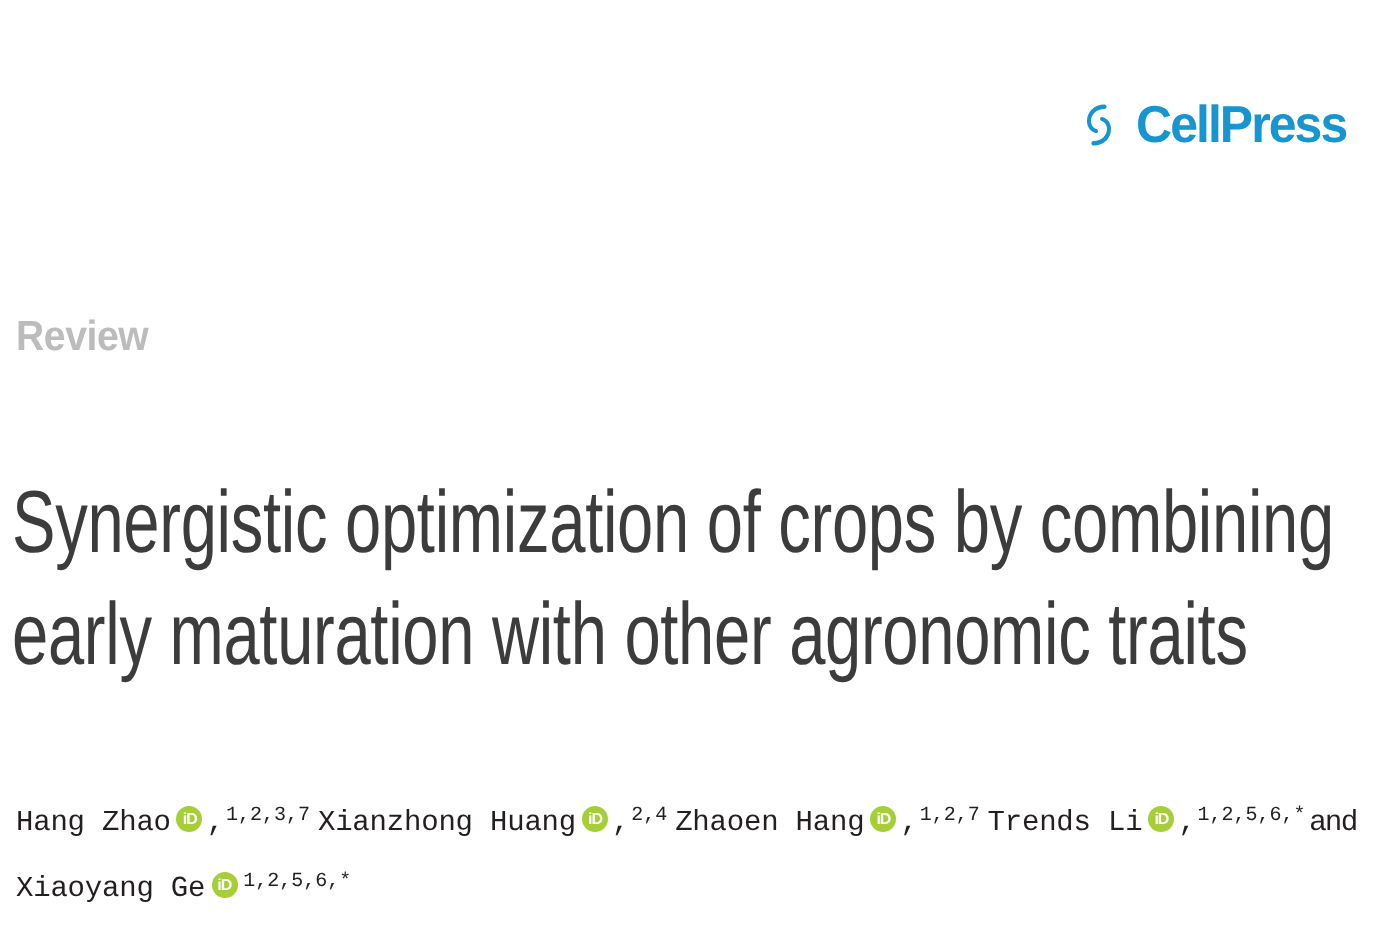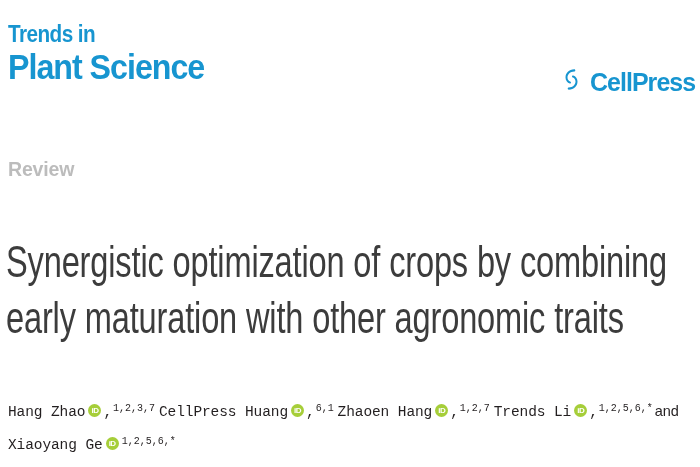--- a/index.html
+++ b/index.html
@@ -50,26 +50,25 @@
     color: #1795d0;
     transform: scaleX(0.92);
     transform-origin: left center;
     white-space: nowrap;
     margin-top: 1px;
   }
 
   
   .publisher {
     position: absolute;
-    right: 0;
+    right: 22px;
     top: 47px;
     display: flex;
-    align-items: flex-start;
+    align-items: center;
     gap: 6px;
-    margin-top: 20px;
   }
   .publisher-icon {
     width: 25px;
     height: 25px;
     display: block;
     flex: 0 0 auto;
   }
   .publisher-name {
     font-family: "Liberation Sans", sans-serif;
     font-weight: bold;
@@ -165,24 +164,20 @@
   .conj {
     margin-left: 2px;
     text-align: right;
   }
 </style>
 </head>
 <body>
 
 <div class="page">
 
-  <div class="masthead">
-    <div class="journal-trends">Trends in</div>
-    <div class="journal-name">Plant Science</div>
-  </div>
 
   <div class="publisher">
     <span class="publisher-icon">
       <svg viewBox="0 0 50 50" width="25" height="25" xmlns="http://www.w3.org/2000/svg">
         <g fill="#1795d0">
           <path d="M30.5 4.5 C20 4.5 13 12 13 21 C13 27 16.5 31.5 21.5 33 C22.8 33.4 24 32.5 24 31.2 C24 30.2 23.3 29.4 22.4 29.1 C19.2 28 17 25 17 21 C17 14.6 22.5 9 30.5 9 C31.7 9 32.6 8 32.6 6.8 C32.6 5.5 31.7 4.5 30.5 4.5 Z"></path>
           <path d="M19.5 45.5 C30 45.5 37 38 37 29 C37 23 33.5 18.5 28.5 17 C27.2 16.6 26 17.5 26 18.8 C26 19.8 26.7 20.6 27.6 20.9 C30.8 22 33 25 33 29 C33 35.4 27.5 41 19.5 41 C18.3 41 17.4 42 17.4 43.2 C17.4 44.5 18.3 45.5 19.5 45.5 Z"></path>
         </g>
       </svg>
     </span>
@@ -193,21 +188,21 @@
 
   <h1 class="article-title">
     <span class="title-line">Synergistic optimization of crops by combining</span>
     <span class="title-line">early maturation with other agronomic traits</span>
   </h1>
 
   <div class="authors">
 
     <span class="author"><span class="author-name">Hang Zhao</span><a class="orcid" href="#"></a><span>,</span><span class="affil">1,2,3,7</span></span>
 
-    <span class="author"><span class="author-name">CellPress Huang</span><a class="orcid" href="#"></a><span>,</span><span class="affil">6,1</span></span>
+    <span class="author"><span class="author-name">Xianzhong Huang</span><a class="orcid" href="#"></a><span>,</span><span class="affil">2,4</span></span>
 
     <span class="author"><span class="author-name">Zhaoen Hang</span><a class="orcid" href="#"></a><span>,</span><span class="affil">1,2,7</span></span>
 
     <span class="author"><span class="author-name">Trends Li</span><a class="orcid" href="#"></a><span>,</span><span class="affil">1,2,5,6,*</span></span><span class="conj">and</span>
 
     <span class="author"><span class="author-name">Xiaoyang Ge</span><a class="orcid" href="#"></a><span class="affil">1,2,5,6,*</span></span>
 
   </div>
 
 </div>

